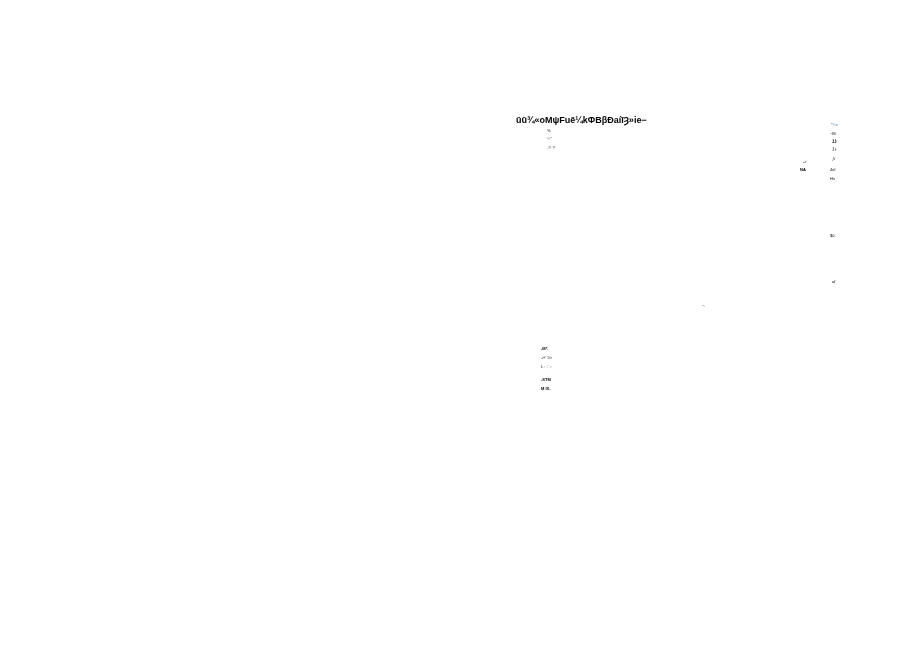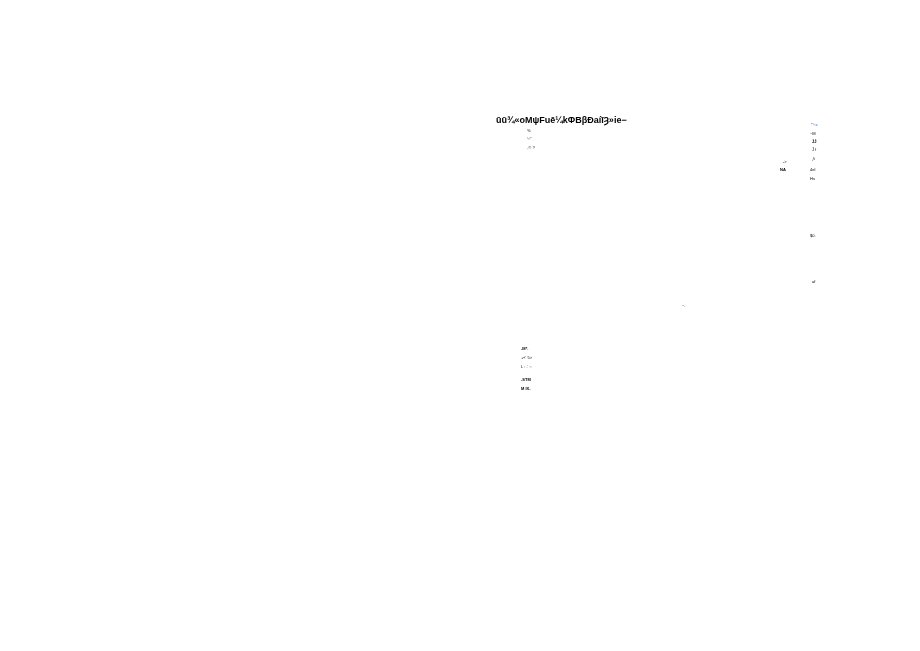--- a/index.html
+++ b/index.html
@@ -5,21 +5,21 @@
   html, body {
     margin: 0;
     padding: 0;
     width: 920px;
     height: 651px;
     background: #ffffff;
     font-family: Arial, Helvetica, sans-serif;
     overflow: hidden;
     position: relative;
   }
-  .abs { position: absolute; }
+  .abs { position: absolute; margin-left: 20px; }
   .title {
     font-size: 9px;
     font-weight: bold;
     color: #000;
     letter-spacing: 0;
     white-space: nowrap;
   }
   .tiny {
     font-size: 4px;
     color: #000;

